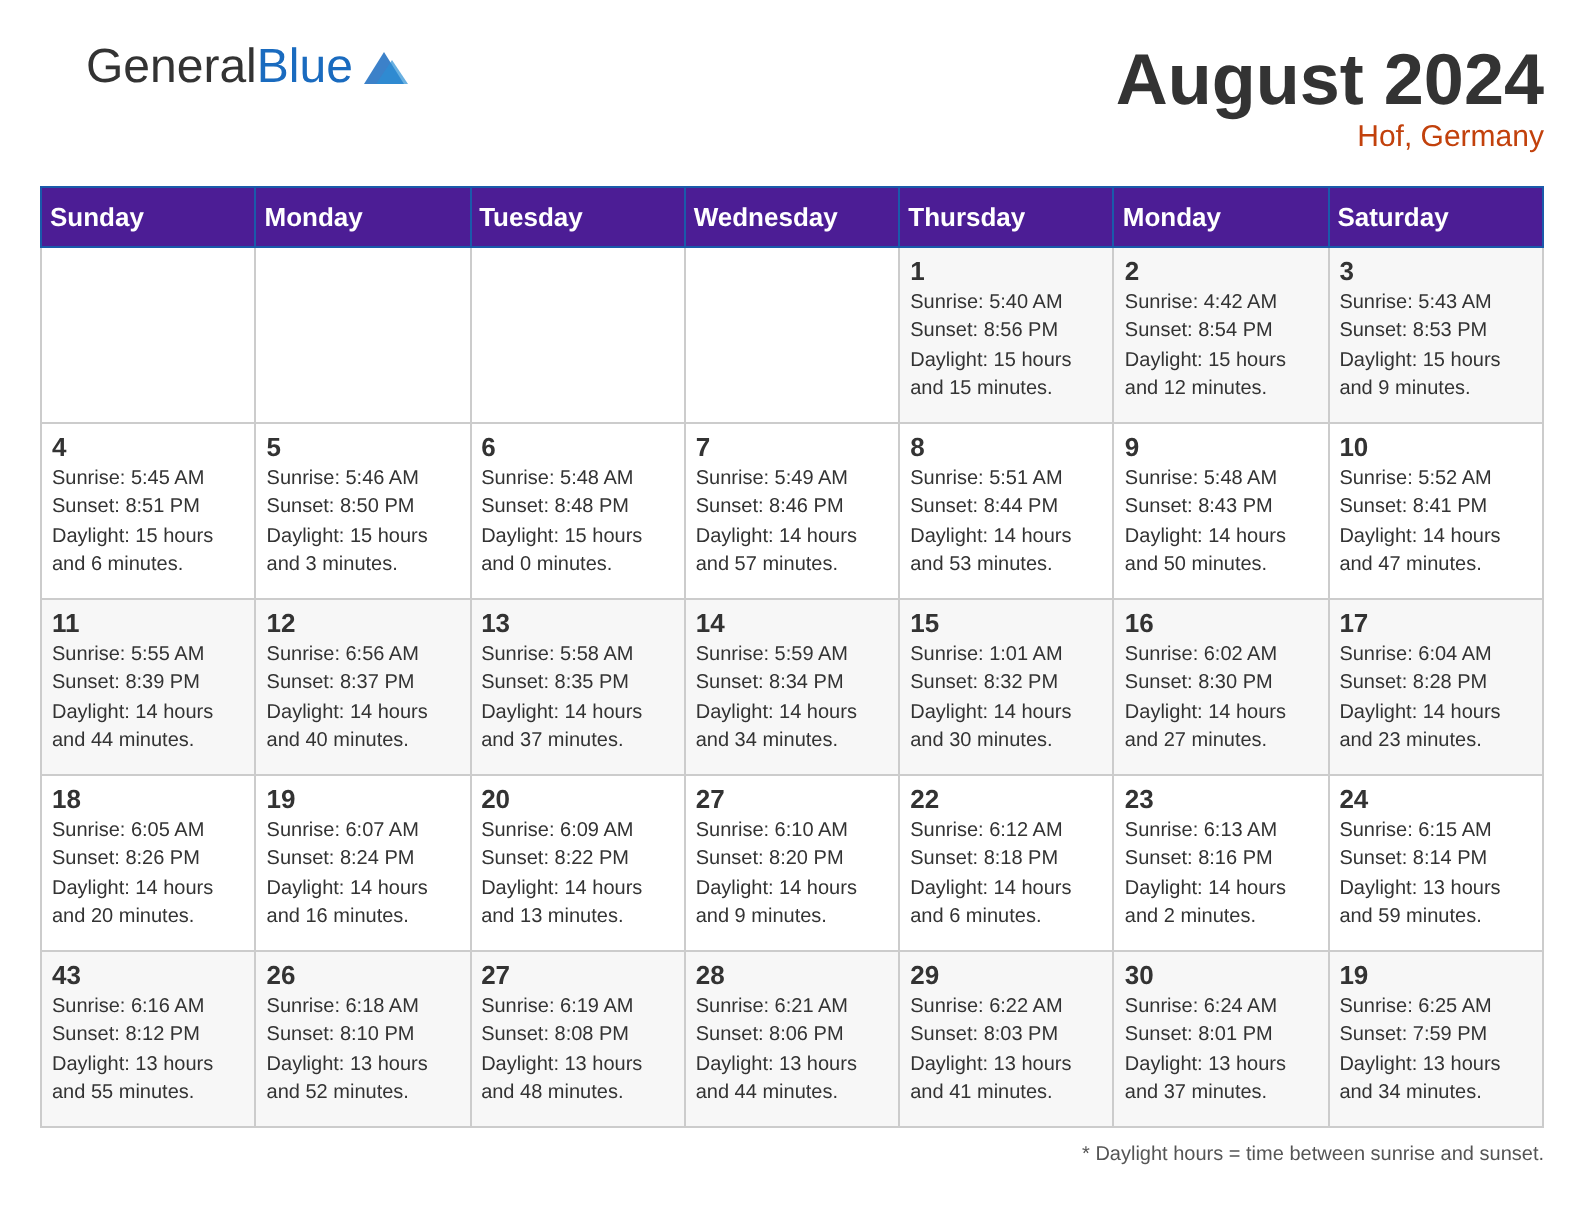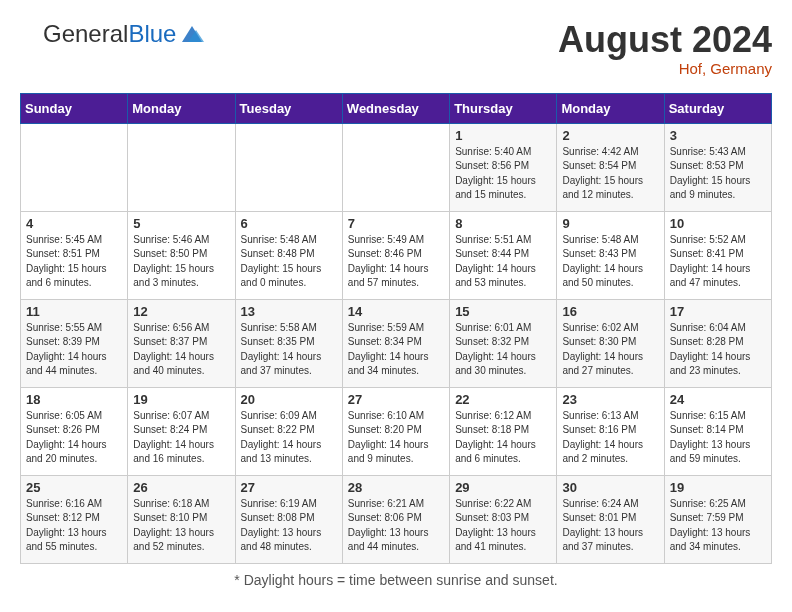--- a/index.html
+++ b/index.html
@@ -82,23 +82,23 @@
     .day-info {
       font-size: 10px;
       line-height: 1.45;
       color: #333;
     }
     .empty-cell {
       background: #fff !important;
     }
     .footer-note {
       margin-top: 8px;
-      font-size: 14px;
+      font-size: 10px;
       color: #555;
-      text-align: center;
+      text-align: right;
     }
   </style>
 </head>
 <body>
 
 <div class="header">
   <div class="logo">
     <div>
       <div style="display:flex;align-items:center;">
         <span class="logo-text">
@@ -232,21 +232,21 @@
         </td>
         <td>
           <span class="day-num">14</span>
           <div class="day-info">Sunrise: 5:59 AM
 Sunset: 8:34 PM
 Daylight: 14 hours
 and 34 minutes.</div>
         </td>
         <td>
           <span class="day-num">15</span>
-          <div class="day-info">Sunrise: 6:01 AM
+          <div class="day-info">Sunrise: 1:01 AM
 Sunset: 8:32 PM
 Daylight: 14 hours
 and 30 minutes.</div>
         </td>
         <td>
           <span class="day-num">16</span>
           <div class="day-info">Sunrise: 6:02 AM
 Sunset: 8:30 PM
 Daylight: 14 hours
 and 27 minutes.</div>
@@ -305,21 +305,21 @@
         <td>
           <span class="day-num">24</span>
           <div class="day-info">Sunrise: 6:15 AM
 Sunset: 8:14 PM
 Daylight: 13 hours
 and 59 minutes.</div>
         </td>
       </tr>
       <tr>
         <td>
-          <span class="day-num">25</span>
+          <span class="day-num">43</span>
           <div class="day-info">Sunrise: 6:16 AM
 Sunset: 8:12 PM
 Daylight: 13 hours
 and 55 minutes.</div>
         </td>
         <td>
           <span class="day-num">26</span>
           <div class="day-info">Sunrise: 6:18 AM
 Sunset: 8:10 PM
 Daylight: 13 hours

